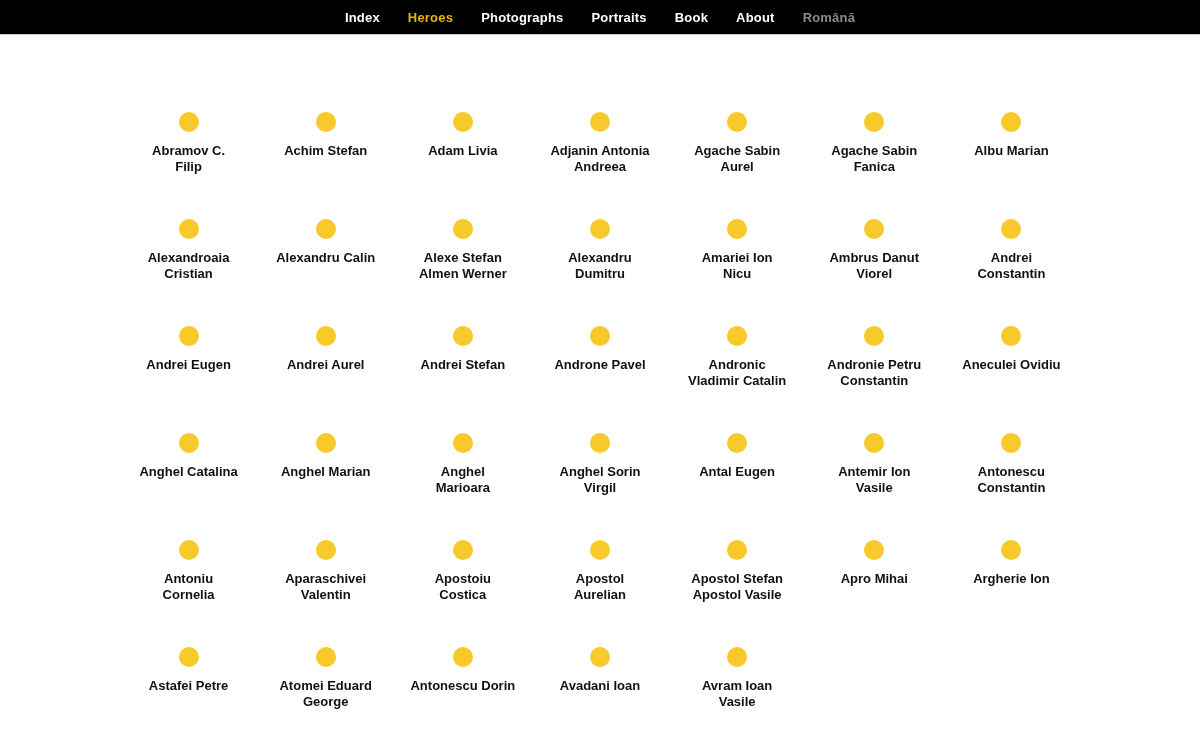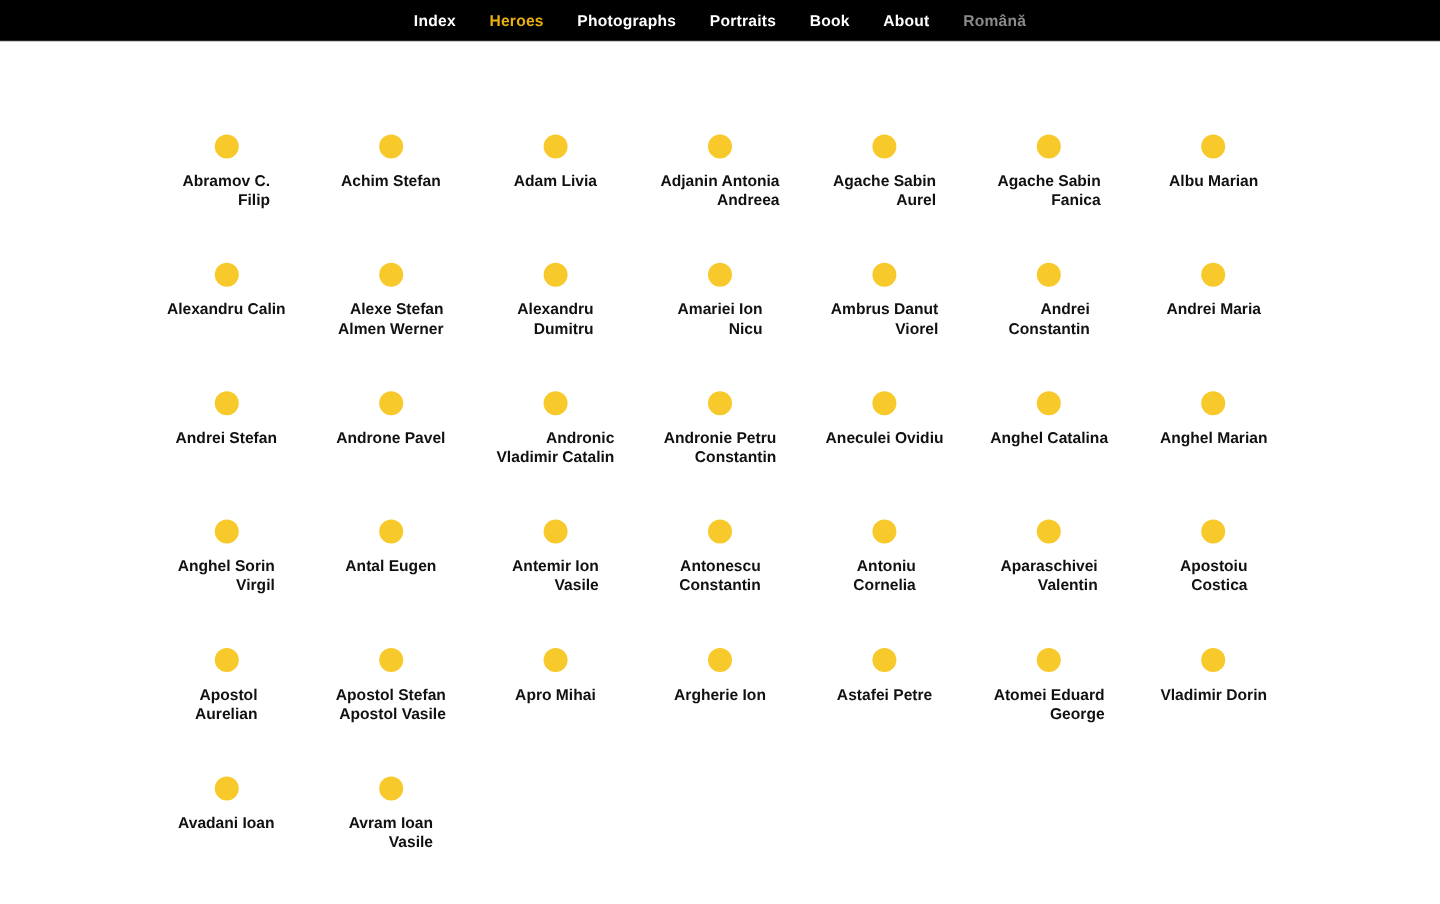--- a/index.html
+++ b/index.html
@@ -53,21 +53,21 @@
     border-radius: 50%;
     background: var(--dot, #f8c92a);
     margin-bottom: 11px;
     flex: 0 0 auto;
   }
   .hero-name {
     font-size: 13px;
     font-weight: bold;
     line-height: 16px;
     color: var(--name-text, #111);
-    text-align: right;
+    text-align: center;
     white-space: pre-line;
     max-width: 130px;
   }
 </style>
 </head>
 <body>
 
 <header class="topnav">
     <a class="nav-item">Index</a>
     <a class="nav-item active">Heroes</a>
@@ -107,20 +107,25 @@
         <span class="hero-dot"></span>
         <span class="hero-name">Agache Sabin
 Fanica</span>
       </div>
       <div class="hero-cell">
         <span class="hero-dot"></span>
         <span class="hero-name">Albu Marian</span>
       </div>
       <div class="hero-cell">
         <span class="hero-dot"></span>
+        <span class="hero-name">Alexandroaia
+Cristian</span>
+      </div>
+      <div class="hero-cell">
+        <span class="hero-dot"></span>
         <span class="hero-name">Alexandru Calin</span>
       </div>
       <div class="hero-cell">
         <span class="hero-dot"></span>
         <span class="hero-name">Alexe Stefan
 Almen Werner</span>
       </div>
       <div class="hero-cell">
         <span class="hero-dot"></span>
         <span class="hero-name">Alexandru
@@ -136,21 +141,25 @@
         <span class="hero-name">Ambrus Danut
 Viorel</span>
       </div>
       <div class="hero-cell">
         <span class="hero-dot"></span>
         <span class="hero-name">Andrei
 Constantin</span>
       </div>
       <div class="hero-cell">
         <span class="hero-dot"></span>
-        <span class="hero-name">Andrei Maria</span>
+        <span class="hero-name">Andrei Eugen</span>
+      </div>
+      <div class="hero-cell">
+        <span class="hero-dot"></span>
+        <span class="hero-name">Andrei Aurel</span>
       </div>
       <div class="hero-cell">
         <span class="hero-dot"></span>
         <span class="hero-name">Andrei Stefan</span>
       </div>
       <div class="hero-cell">
         <span class="hero-dot"></span>
         <span class="hero-name">Androne Pavel</span>
       </div>
       <div class="hero-cell">
@@ -170,20 +179,25 @@
       <div class="hero-cell">
         <span class="hero-dot"></span>
         <span class="hero-name">Anghel Catalina</span>
       </div>
       <div class="hero-cell">
         <span class="hero-dot"></span>
         <span class="hero-name">Anghel Marian</span>
       </div>
       <div class="hero-cell">
         <span class="hero-dot"></span>
+        <span class="hero-name">Anghel
+Marioara</span>
+      </div>
+      <div class="hero-cell">
+        <span class="hero-dot"></span>
         <span class="hero-name">Anghel Sorin
 Virgil</span>
       </div>
       <div class="hero-cell">
         <span class="hero-dot"></span>
         <span class="hero-name">Antal Eugen</span>
       </div>
       <div class="hero-cell">
         <span class="hero-dot"></span>
         <span class="hero-name">Antemir Ion
@@ -231,21 +245,21 @@
         <span class="hero-dot"></span>
         <span class="hero-name">Astafei Petre</span>
       </div>
       <div class="hero-cell">
         <span class="hero-dot"></span>
         <span class="hero-name">Atomei Eduard
 George</span>
       </div>
       <div class="hero-cell">
         <span class="hero-dot"></span>
-        <span class="hero-name">Vladimir Dorin</span>
+        <span class="hero-name">Antonescu Dorin</span>
       </div>
       <div class="hero-cell">
         <span class="hero-dot"></span>
         <span class="hero-name">Avadani Ioan</span>
       </div>
       <div class="hero-cell">
         <span class="hero-dot"></span>
         <span class="hero-name">Avram Ioan
 Vasile</span>
       </div>

